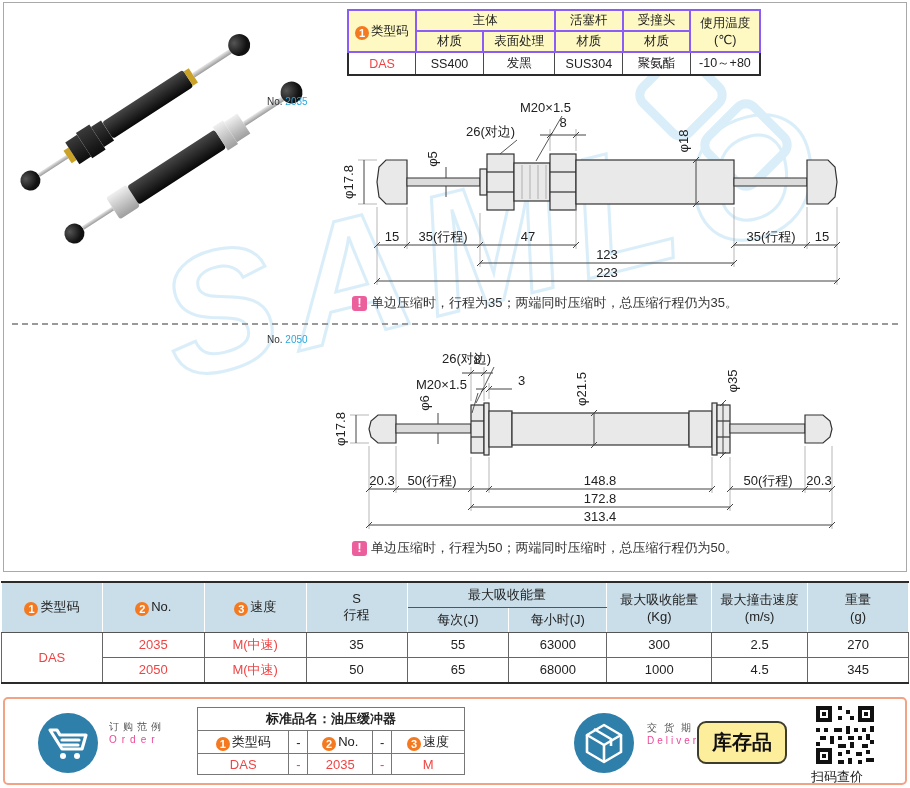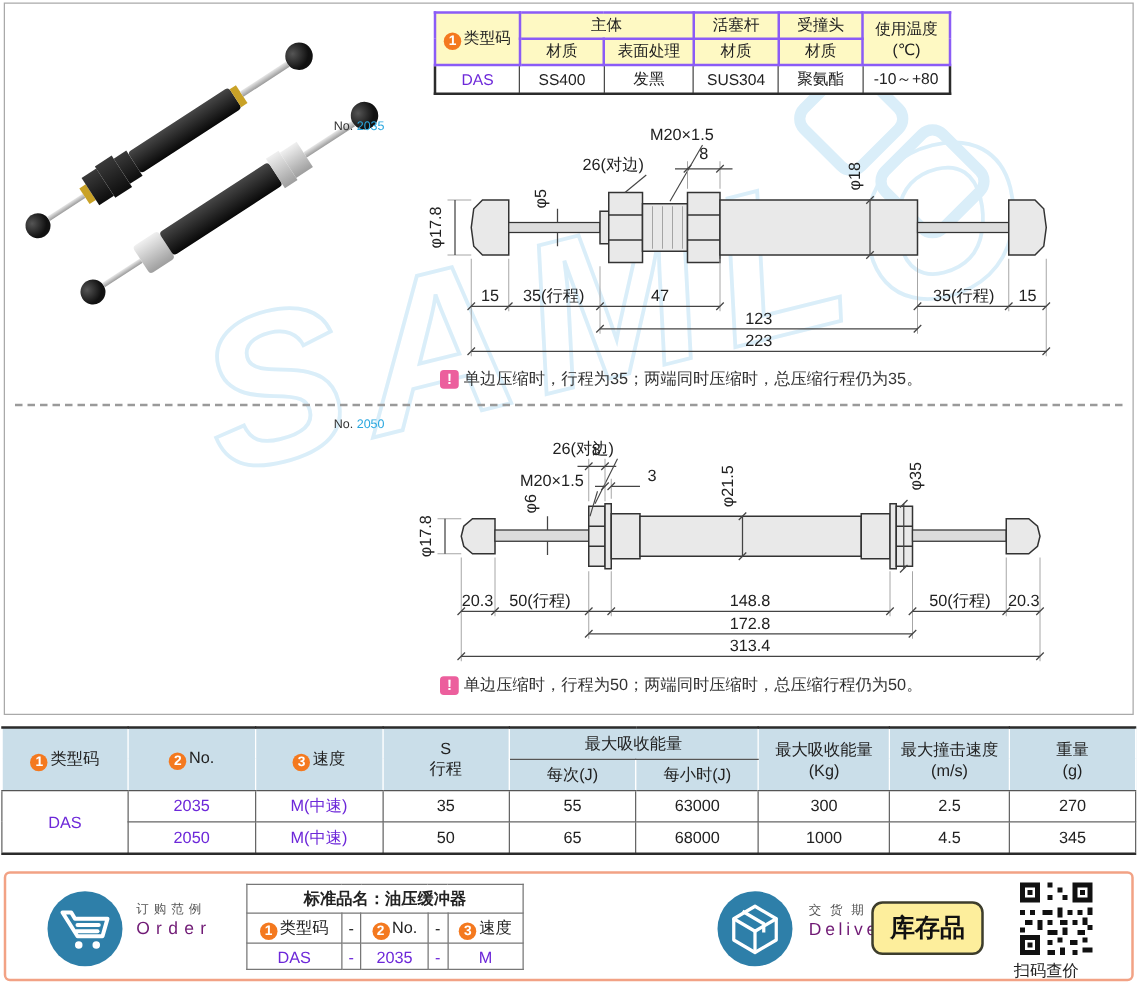--- a/index.html
+++ b/index.html
@@ -34,35 +34,35 @@
 
   .note { position:absolute; font-size:13px; color:#333; z-index:3; display:flex; align-items:center; gap:4px; }
   .note-ico { display:inline-block; width:15px; height:15px; background:#ec5f9d; color:#fff; border-radius:3px;
               font-weight:bold; font-size:12px; text-align:center; line-height:15px; flex:none; }
   .divider { position:absolute; left:8px; right:8px; top:320px; border-top:2px dashed #9a9a9a; z-index:3; }
 
   
   table { border-collapse:collapse; }
   .numcircle { display:inline-block; width:14px; height:14px; border-radius:50%; background:#f4791f; color:#fff;
                font-size:11px; line-height:14px; text-align:center; font-weight:bold; margin-right:2px; vertical-align:-2px; }
-  .blue { color:#6d28d9; }
+  .blue { color:#ef4444; }
 
   .top-spec { position:absolute; left:343px; top:6px; width:414px; z-index:3; border:2px solid #2b2b2b; background:#fff; }
   .top-spec th { background:#fef9c3; font-weight:normal; font-size:12.5px; border:2px solid #8b5cf6; padding:1px 2px; }
   .top-spec td { font-size:12.5px; text-align:center; border:1px solid #4a4a4a; padding:2px 2px; }
 
   .spec { position:absolute; left:1px; top:581px; width:908px; border-top:2.5px solid #2b2b2b; border-bottom:2.5px solid #2b2b2b; background:#fff; z-index:3; }
   .spec th { background:#cadee9; font-weight:normal; font-size:13px; border:1px solid #fff; border-bottom:1px solid #555; padding:2px 1px; height:25px; }
   .spec td { font-size:13px; text-align:center; border:1px solid #666; padding:3px 1px; height:23px; }
 
   
   .order-bar { position:absolute; left:3px; top:697px; width:904px; height:88px; border:2px solid #f2a285; border-radius:5px; background:#fff; z-index:3; }
   .ob-abs { position:absolute; }
   .ord-cn { font-size:10px; color:#555; letter-spacing:4px; }
-  .ord-en { font-size:14px; color:#701a75; letter-spacing:5px; }
+  .ord-en { font-size:10px; color:#ec4899; letter-spacing:5px; }
   .order-table { border:1.5px solid #777; }
   .order-table td { border:1px solid #777; font-size:13px; text-align:center; padding:2px 4px; height:21px; }
   .badge { display:inline-block; background:#fdee9c; border:2px solid #3d3d2c; border-radius:9px; padding:6px 13px;
            font-size:20px; color:#111; font-weight:bold; }
   .qr-caption { font-size:13px; color:#222; text-align:left; margin-top:2px; }
 </style>
 </head>
 <body>
 
 <div class="page">
@@ -392,21 +392,21 @@
         <line x1="26" y1="35" x2="43" y2="35"></line>
       </g>
       <circle cx="28" cy="46" r="3" fill="#fff"></circle>
       <circle cx="42" cy="46" r="3" fill="#fff"></circle>
     </svg>
     <div class="ob-abs" style="left:104px; top:21px;">
       <div class="ord-cn">订购范例</div>
       <div class="ord-en">Order</div>
     </div>
 
-    <table class="order-table ob-abs" style="left:192px; top:8px; width:222px;">
+    <table class="order-table ob-abs" style="left:192px; top:8px; width:268px;">
       <tbody>
           <tr>
         <td colspan="5" style="font-weight:bold;">标准品名：油压缓冲器</td>
       </tr>
       <tr>
         <td><span class="numcircle">1</span><span>类型码</span></td>
         <td>-</td>
         <td><span class="numcircle">2</span><span>No.</span></td>
         <td>-</td>
         <td><span class="numcircle">3</span><span>速度</span></td>

